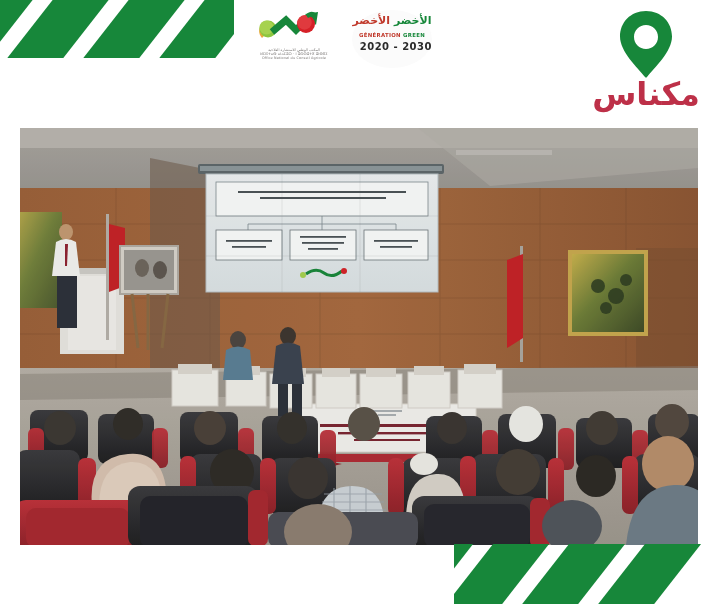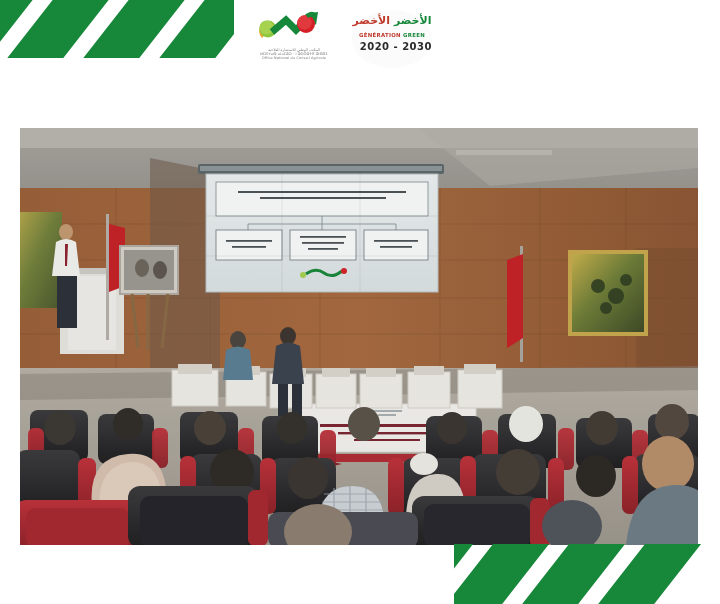--- a/index.html
+++ b/index.html
@@ -92,20 +92,29 @@
         <span class="grn">الأخضر</span>
         <span>الأخضر</span>
       </div>
       <div class="gg-fr">
         <span class="a">GÉNÉRATION</span>
         <span class="b">GREEN</span>
       </div>
       <div class="gg-yr">2020 - 2030</div>
     </div>
 
+    <div class="city-block">
+      <svg class="pin" viewBox="0 0 64 72">
+        <path d="M32 3 C16.5 3 6 14.5 6 28.5 C6 44 24 60 31 69 C31.6 69.8 32.4 69.8 33 69
+                 C40 60 58 44 58 28.5 C58 14.5 47.5 3 32 3 Z
+                 M32 17 C38.7 17 44 22.3 44 29 C44 35.7 38.7 41 32 41
+                 C25.3 41 20 35.7 20 29 C20 22.3 25.3 17 32 17 Z" fill="#17873a" fill-rule="evenodd"></path>
+      </svg>
+      <div class="city-name">مكناس</div>
+    </div>
   </div>
 
   <div class="photo-wrap">
     <svg class="photo" viewBox="0 0 678 417" preserveAspectRatio="none">
       <defs>
         <linearGradient id="wall" x1="0" y1="0" x2="0" y2="1">
           <stop offset="0" stop-color="#a9a6a1"></stop>
             <stop offset="1" stop-color="#97938e"></stop>
         </linearGradient>
         <linearGradient id="wood" x1="0" y1="0" x2="1" y2="0">

